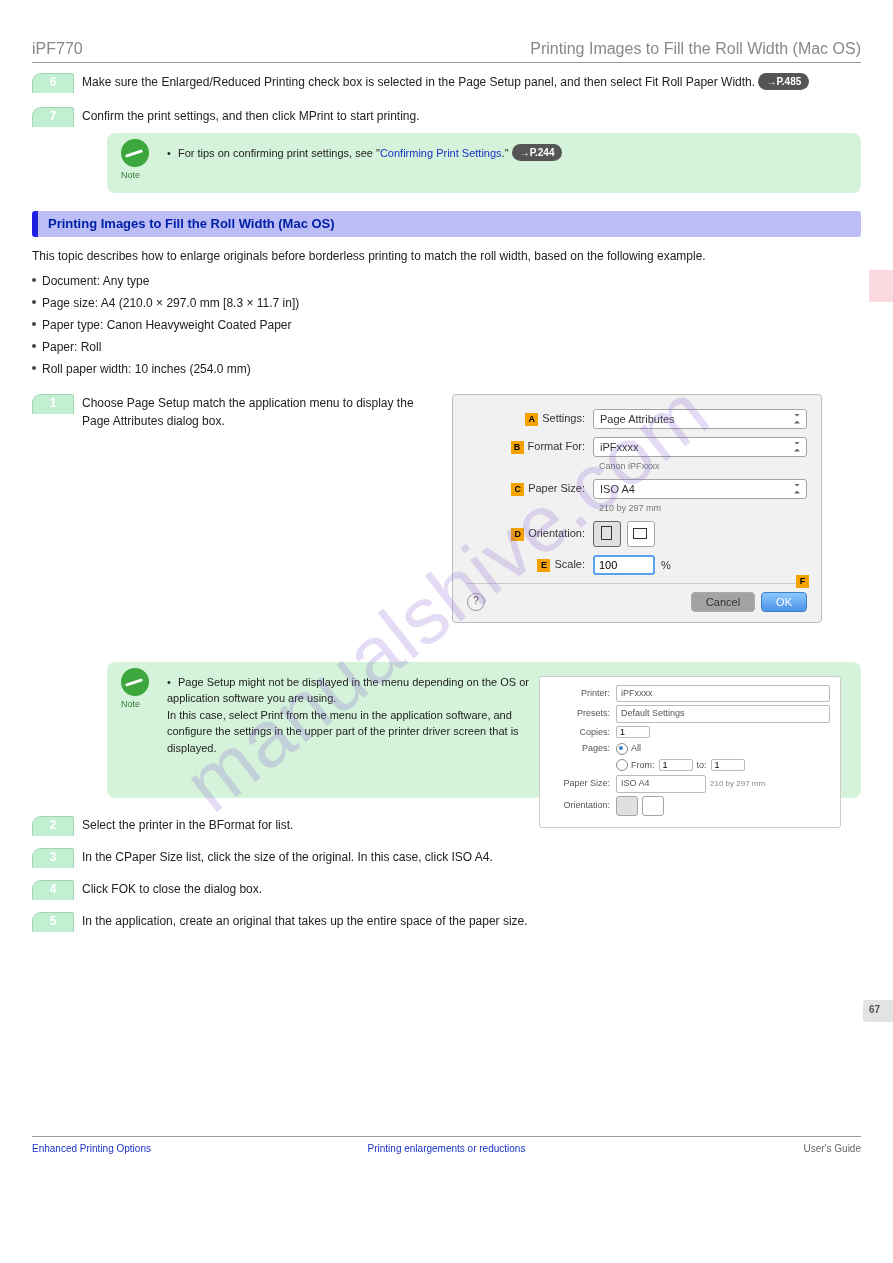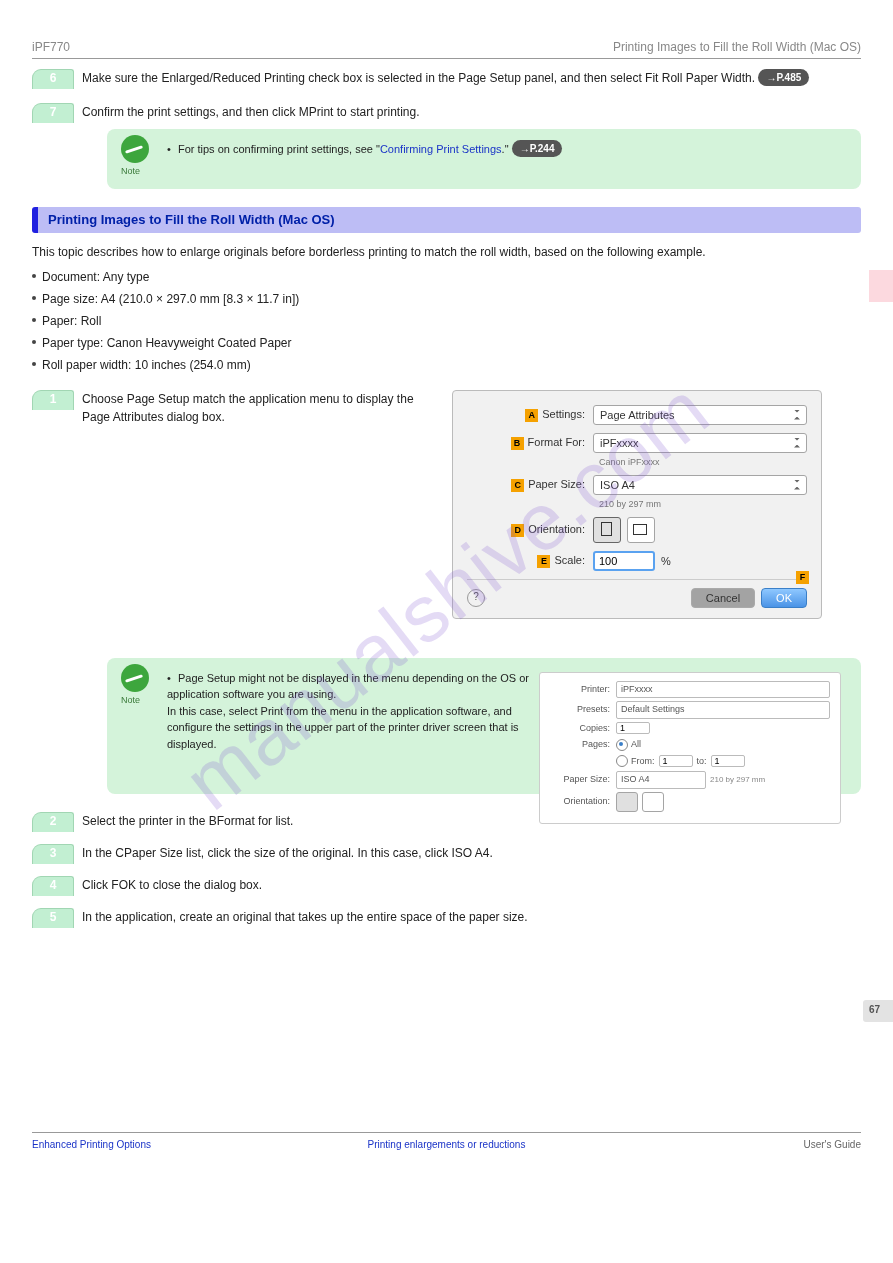--- a/index.html
+++ b/index.html
@@ -43,21 +43,21 @@
   .minidlg .mlab{width:60px;text-align:right;padding-right:6px;font-size:9px;}
   .minidlg .msel{flex:1;background:#fff;border:1px solid #bbb;border-radius:2px;padding:1px 4px;font-size:9px;position:relative;}
   .minidlg .minp{width:26px;border:1px solid #bbb;border-radius:2px;padding:0 3px;font-size:9px;}
   .minidlg .tiny{font-size:8px;color:#888;margin-left:4px;}
   .sidebar-right { position:absolute; right:-30px; top:270px; width:54px; height:32px; background:#fcd9df; }
   .sidebar-right2 { position:absolute; right:-30px; top:1000px; width:54px; height:18px; background:#e3e3e3; border-radius:3px 0 0 3px; color:#555; font-size:10px; font-weight:700; text-align:left; padding:4px 0 0 6px;}
   .footer { margin-top:36px; border-top:1px solid #999; padding-top:6px; font-size:10px; color:#666; position:relative; height:24px;}
   .footer .left{position:absolute;left:0;}
   .footer .center{position:absolute;left:50%;transform:translateX(-50%);}
   .footer .right{position:absolute;right:0;}
-  .hdr{font-size:12px;color:#888;display:flex;justify-content:space-between;margin-bottom:4px;}
+  .hdr{font-size:16px;color:#888;display:flex;justify-content:space-between;margin-bottom:4px;}
   .watermark{ position:absolute; left:50%; top:50%; transform:translate(-50%,-50%) rotate(-38deg); font-size:80px; font-weight:400; color:rgba(130,90,210,0.22); pointer-events:none; white-space:nowrap; letter-spacing:1px; z-index:50;}
   .radio{display:inline-block;width:10px;height:10px;border:1px solid #888;border-radius:50%;position:relative;vertical-align:middle;margin-right:3px;}
   .radio.on::after{content:"";position:absolute;left:2px;top:2px;width:4px;height:4px;border-radius:50%;background:#3a7fc8;}
 </style>
 </head>
 <body>
 
 <div class="page">
   <div class="hdr">
     <span>iPF770</span>
@@ -89,22 +89,22 @@
     <span>For tips on confirming print settings, see "</span><span style="color:#1a33c7">Confirming Print Settings</span><span>."</span>
     <span class="lozenge">→P.244</span>
   </div>
 
   <div class="blue-header">Printing Images to Fill the Roll Width (Mac OS)</div>
 
   <div class="para">This topic describes how to enlarge originals before borderless printing to match the roll width, based on the following example.</div>
 
   <div class="bullet"><span class="dot"></span><span>Document: Any type</span></div>
   <div class="bullet"><span class="dot"></span><span>Page size: A4 (210.0 × 297.0 mm [8.3 × 11.7 in])</span></div>
+  <div class="bullet"><span class="dot"></span><span>Paper type: Canon Heavyweight Coated Paper</span></div>
   <div class="bullet"><span class="dot"></span><span>Paper: Roll</span></div>
-  <div class="bullet"><span class="dot"></span><span>Paper type: Canon Heavyweight Coated Paper</span></div>
   <div class="bullet"><span class="dot"></span><span>Roll paper width: 10 inches (254.0 mm)</span></div>
 
   <div class="step" style="margin-top:18px; min-height:260px;">
     <div class="pill">1</div>
     <div class="step-body" style="max-width:350px;">
       <span>Choose </span><span class="bold">Page Setup</span><span> match the application menu to display the </span><span class="bold">Page Attributes</span><span> dialog box.</span>
     </div>
 
     <div class="dlg">
       <div class="row">

